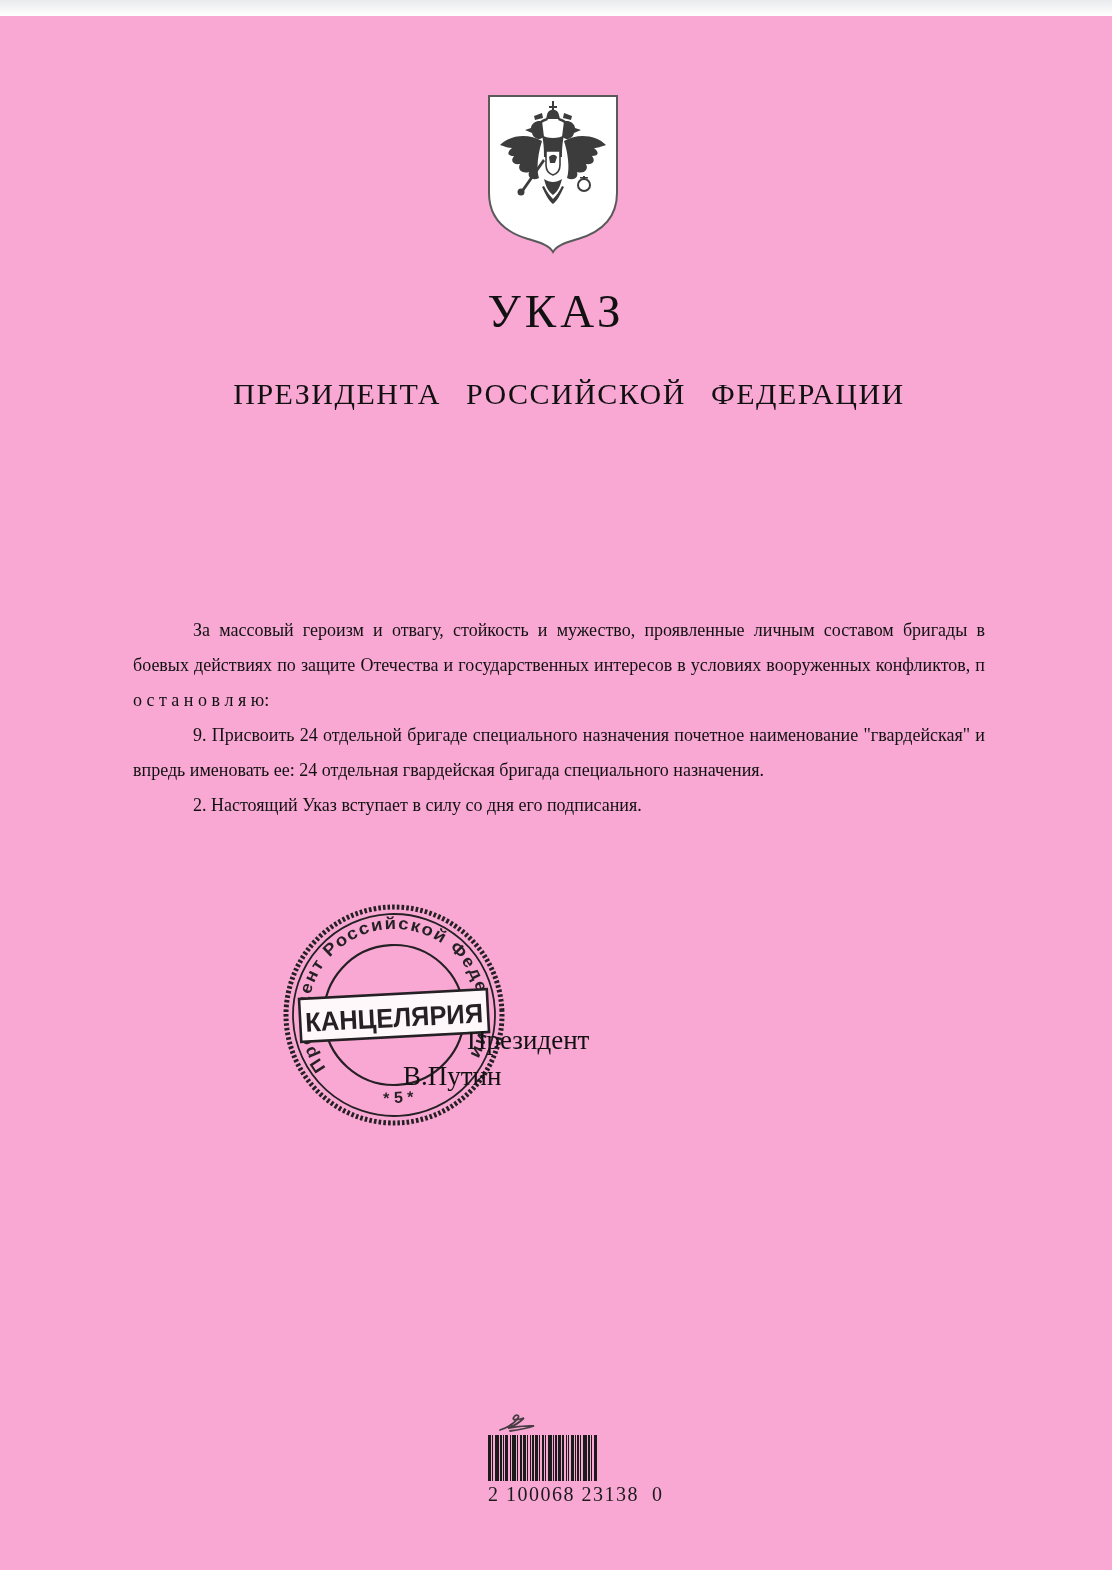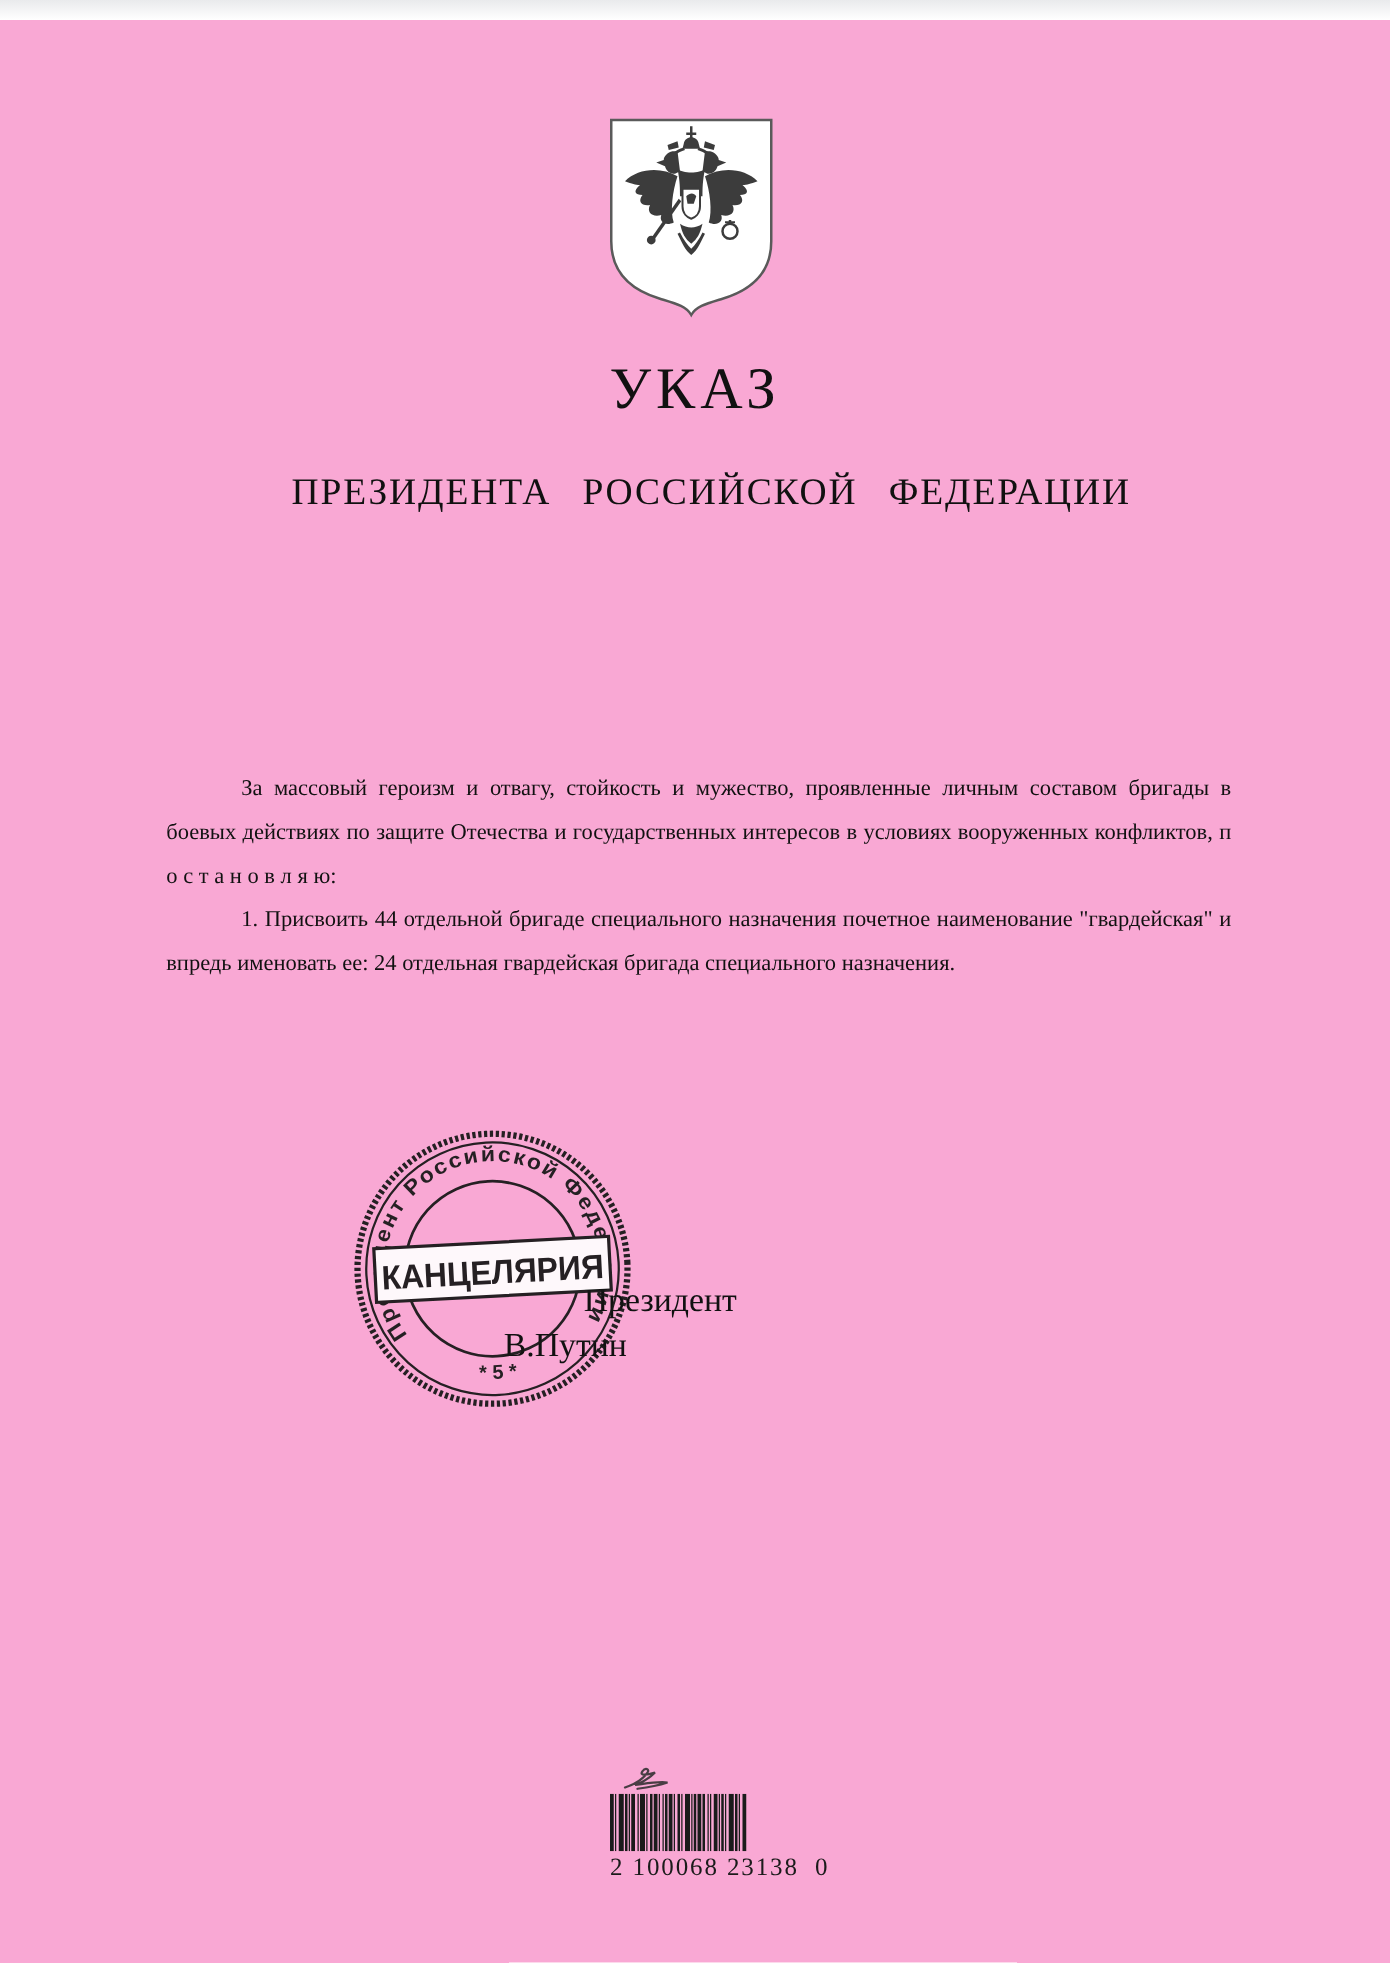--- a/index.html
+++ b/index.html
@@ -105,21 +105,22 @@
         <path d="M97,83 h2 v3 h-2 z M94,84 h8 v1.6 h-8 z"></path>
       </g>
     </svg>
   </div>
 
   <h1 class="title">УКАЗ</h1>
   <h2 class="subtitle">ПРЕЗИДЕНТА РОССИЙСКОЙ ФЕДЕРАЦИИ</h2>
 
   <div class="body-text">
     <p>За массовый героизм и отвагу, стойкость и мужество, проявленные личным составом бригады в боевых действиях по защите Отечества и государственных интересов в условиях вооруженных конфликтов, п о с т а н о в л я ю:</p>
-    <p>1. Присвоить 44 отдельной бригаде специального назначения почетное наименование "гвардейская" и впредь именовать ее: 24 отдельная гвардейская бригада специального назначения.</p>
+    <p>9. Присвоить 24 отдельной бригаде специального назначения почетное наименование "гвардейская" и впредь именовать ее: 24 отдельная гвардейская бригада специального назначения.</p>
+    <p>2. Настоящий Указ вступает в силу со дня его подписания.</p>
   </div>
 
   <div class="stamp">
     <svg viewBox="0 0 230 230" width="230" height="230">
       <g fill="none" stroke="#161616">
         <circle cx="115" cy="115" r="108" stroke-width="5" stroke-dasharray="2.6 2.1"></circle>
         <circle cx="115" cy="115" r="101" stroke-width="1.8"></circle>
         <circle cx="115" cy="115" r="70" stroke-width="2.2"></circle>
       </g>
       <path id="ringPath" d="M 44.6,164.3 A 86 86 0 1 1 185.4,164.3" fill="none"></path>

